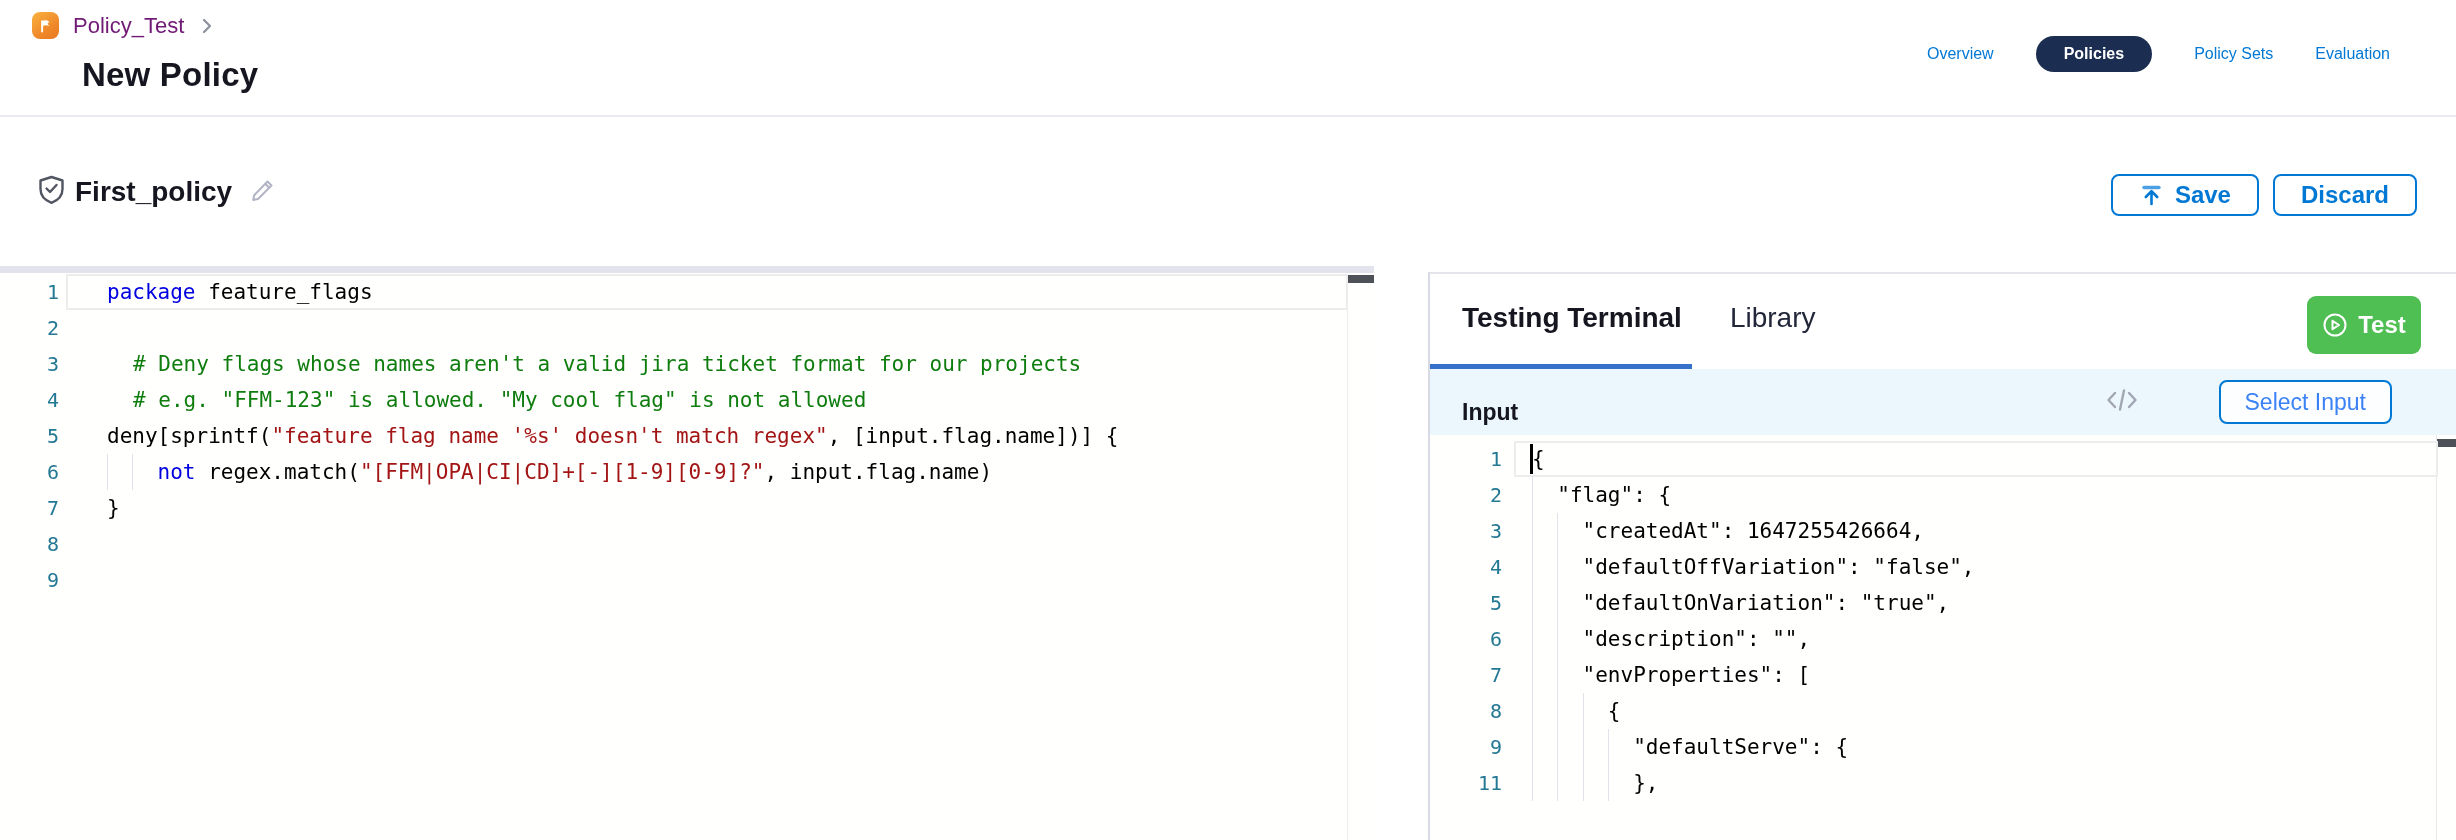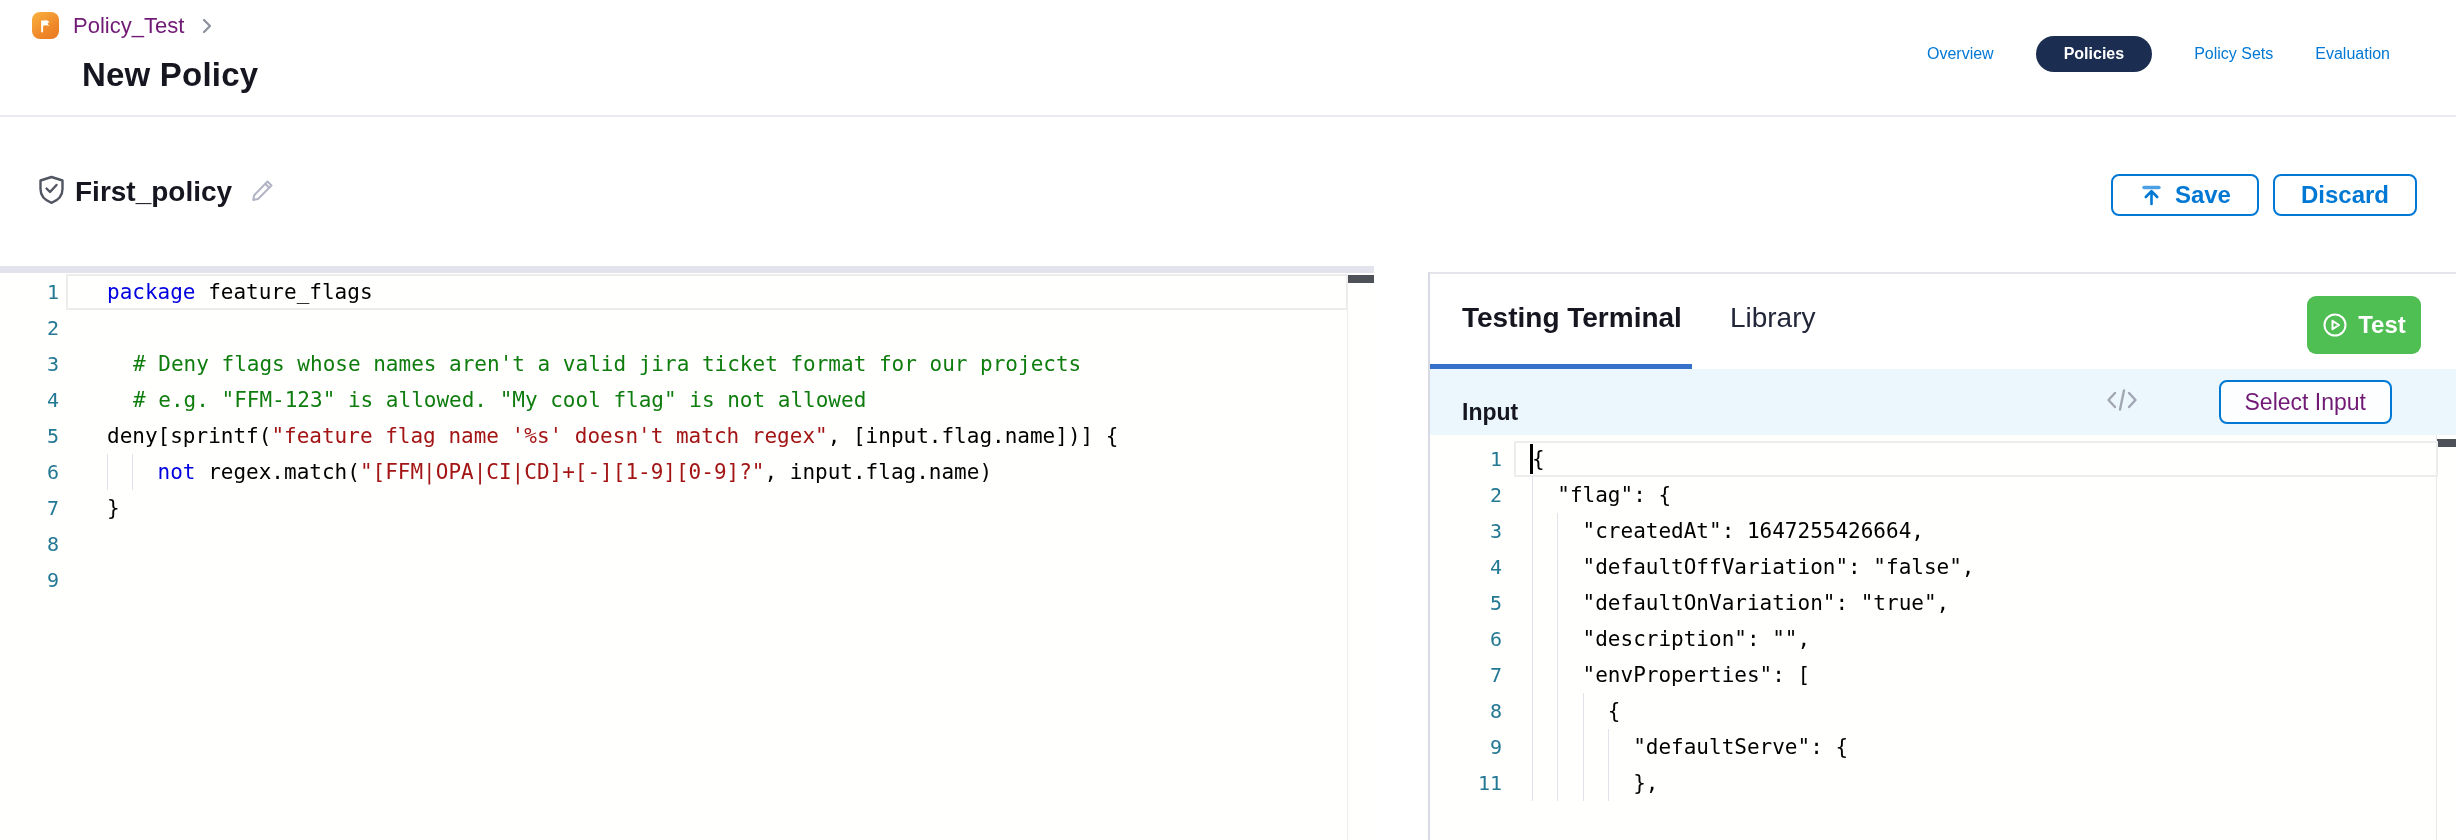--- a/index.html
+++ b/index.html
@@ -59,21 +59,21 @@
   .tab.active { font-weight:700; color:#15161f; }
   .tab-underline { position:absolute; left:0; top:90px; width:262px; height:5px; background:#3672c9; }
   .test-btn { position:absolute; right:35px; top:22px; width:114px; height:58px; border:none;
     background:#4fbe53; color:#fff; font-size:24px; font-weight:600; border-radius:9px;
     display:flex; align-items:center; justify-content:center; gap:10px; cursor:pointer;
     font-family:"Liberation Sans", sans-serif; }
   .input-band { position:absolute; left:0; top:95px; right:0; height:66px; background:#ebf7fd; }
   .input-label { position:absolute; left:32px; top:18px; font-size:23px; font-weight:600; color:#15161f;margin-top:12px; }
   .code-glyph { position:absolute; right:316px; top:15px; }
   .select-input { position:absolute; right:64px; top:11px; height:44px; padding:0 24px;
-    border:2px solid #0278d5; border-radius:8px; background:#fdfeff; color:#701a75;
+    border:2px solid #0278d5; border-radius:8px; background:#fdfeff; color:#3b82f6;
     font-size:23px; font-weight:500; cursor:pointer; font-family:"Liberation Sans", sans-serif; }
 
   #json-editor { position:absolute; left:0; right:0; top:161px; bottom:0; background:#fffffe; }
   #json-editor .vtrack { position:absolute; top:0; bottom:0; right:19px; width:1px; background:#e7e7ec; }
   #json-editor .vthumb { position:absolute; top:4px; right:0; width:19px; height:8px; background:#4e5258; }
   #json-editor .lines { position:absolute; left:0; right:0; top:6px; }
   #json-editor .ln { width:72px; }
   #json-editor .cc { margin-left:30px; }
   #json-editor .cl.hl::after { content:''; position:absolute; left:84px; right:18px; top:0; bottom:0;
     border:2px solid #ededed; pointer-events:none; }

